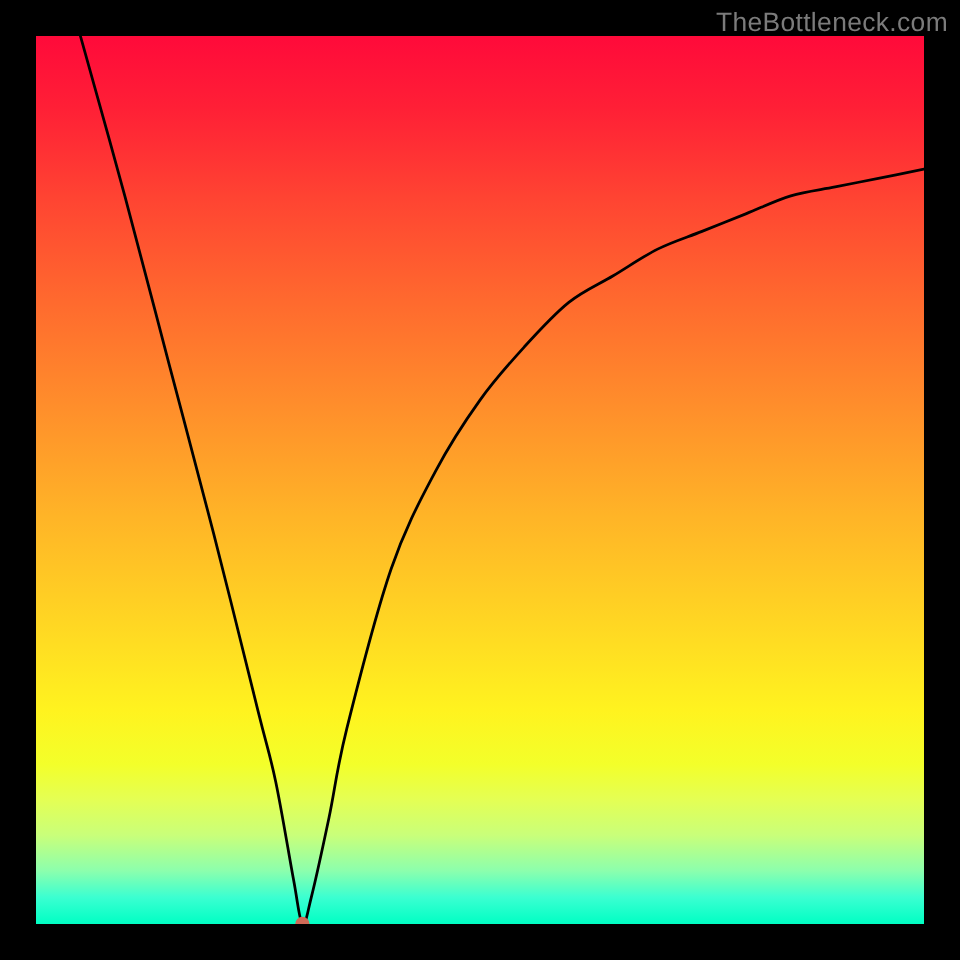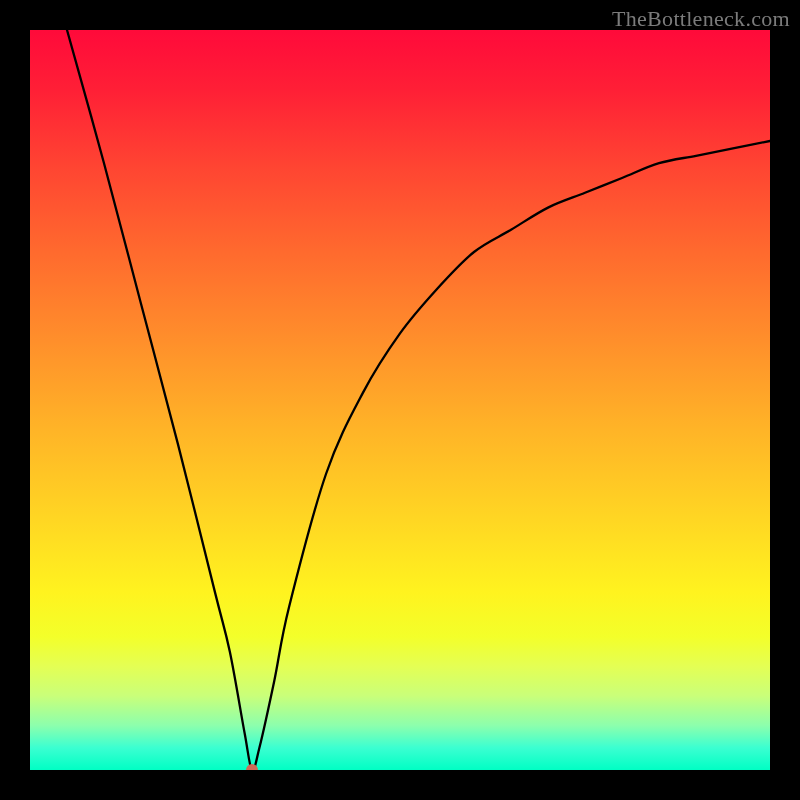--- a/index.html
+++ b/index.html
@@ -29,21 +29,21 @@
       #e4ff54 86%,
       #c9ff7a 90%,
       #8cffad 94%,
       #3bffd1 97%,
       #00ffc4 100%);
   }
   .watermark {
     position: absolute;
     top: 6px;
     right: 10px;
-    font-family: Liberation Serif, serif;
+    font-family: Liberation Sans, sans-serif;
     font-size: 22px;
     color: #7b7b7b;
     letter-spacing: 0.3px;
   }
   svg.curve {
     position: absolute;
     left: 0;
     top: 0;
     width: 740px;
     height: 740px;

